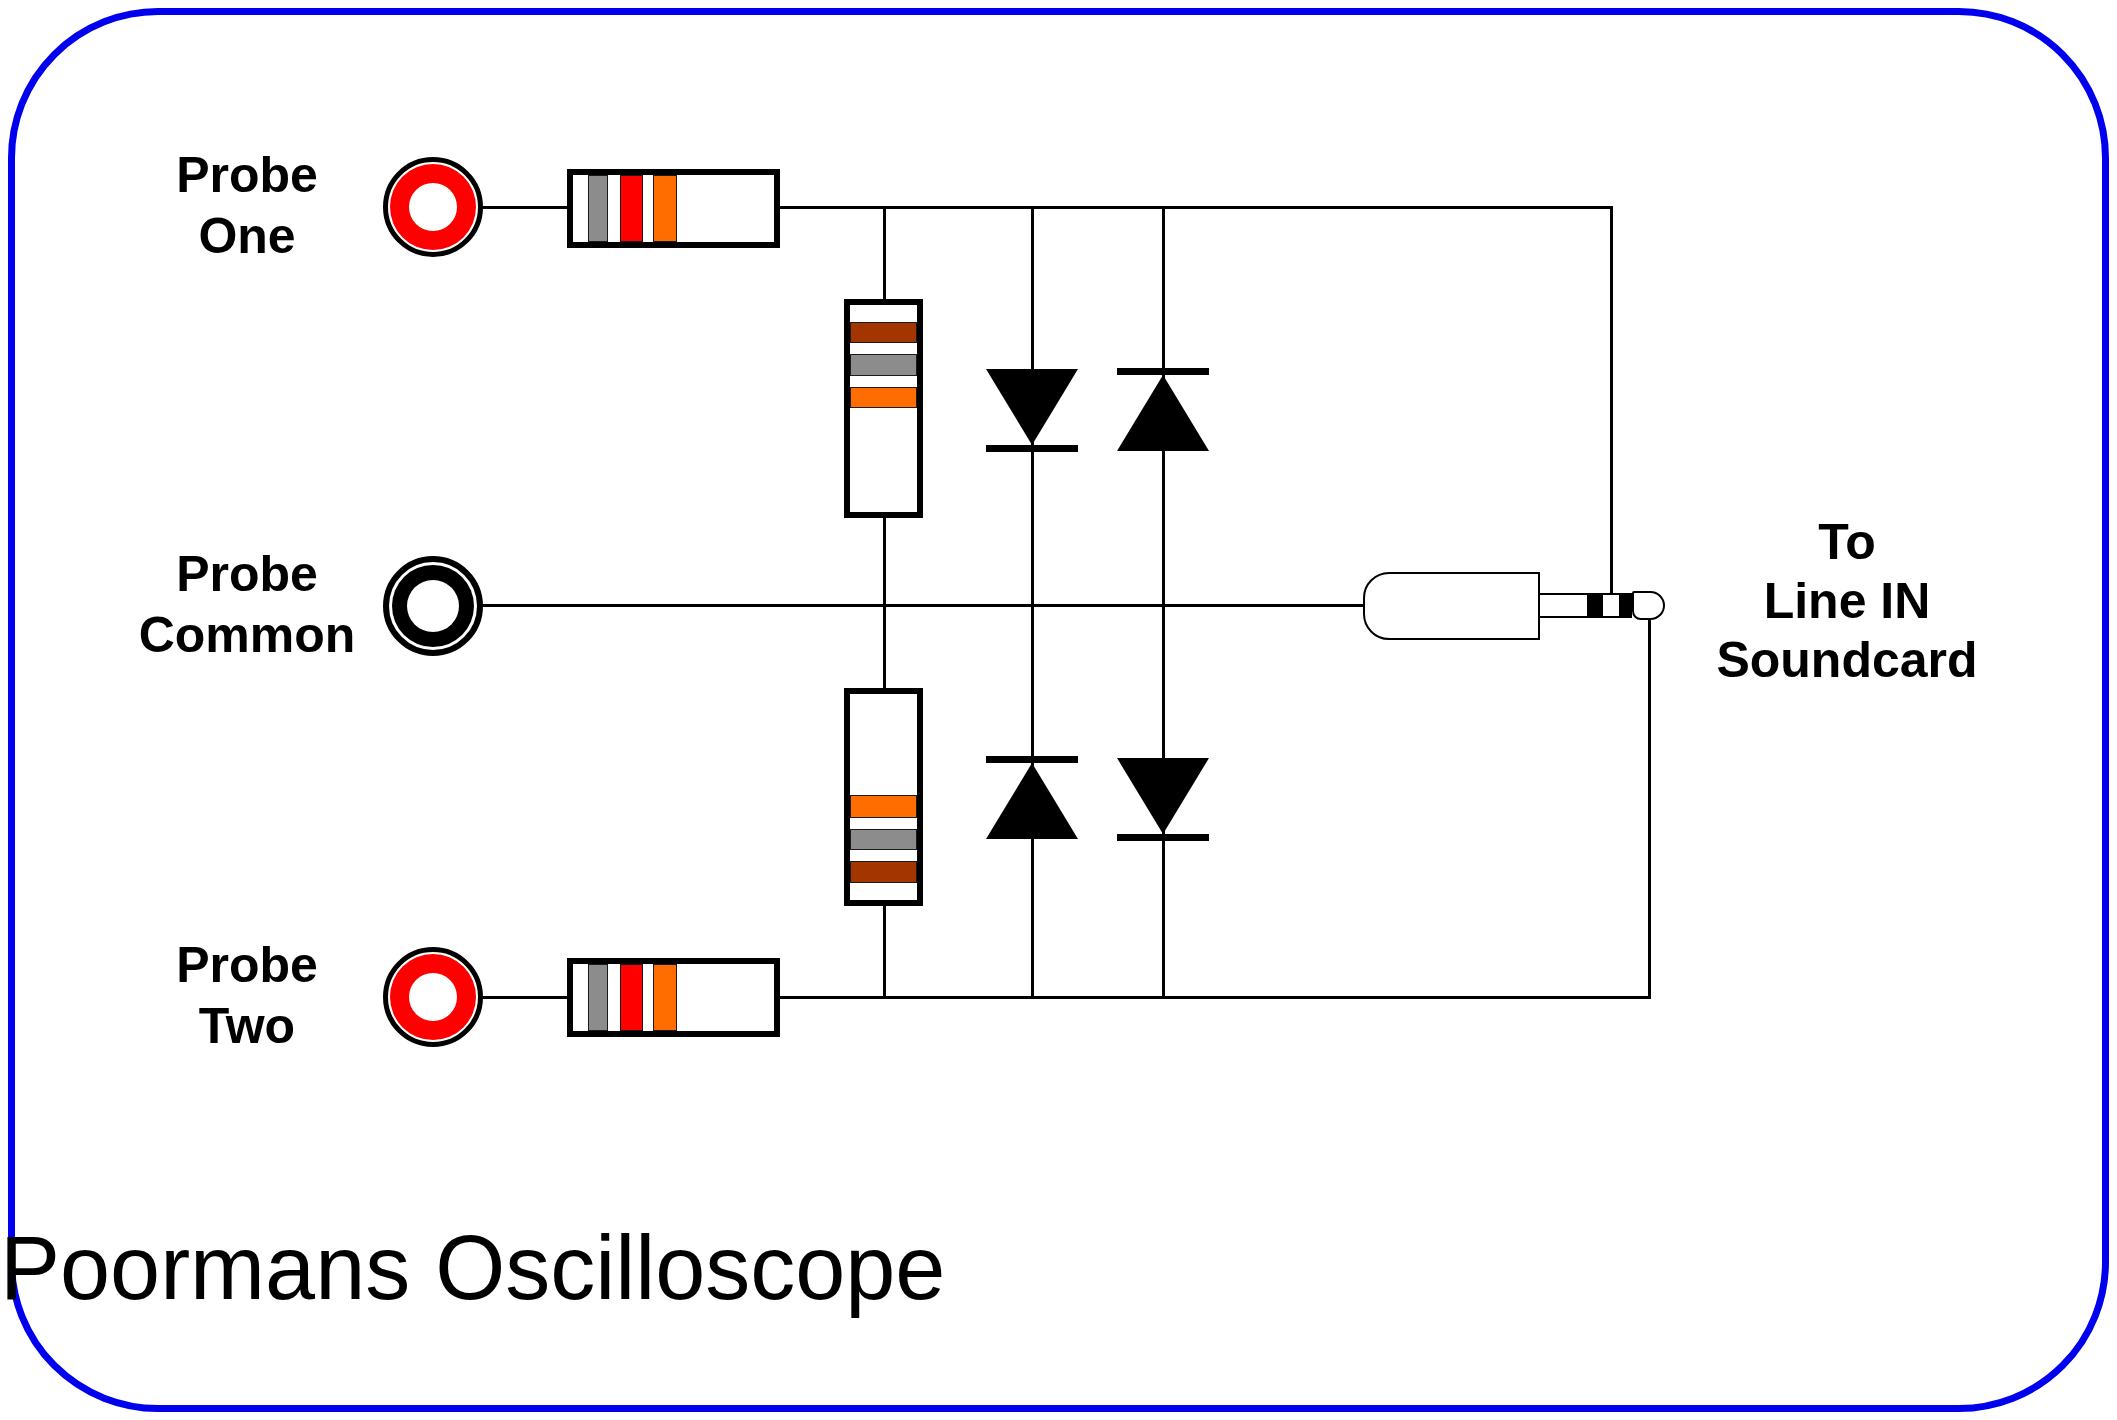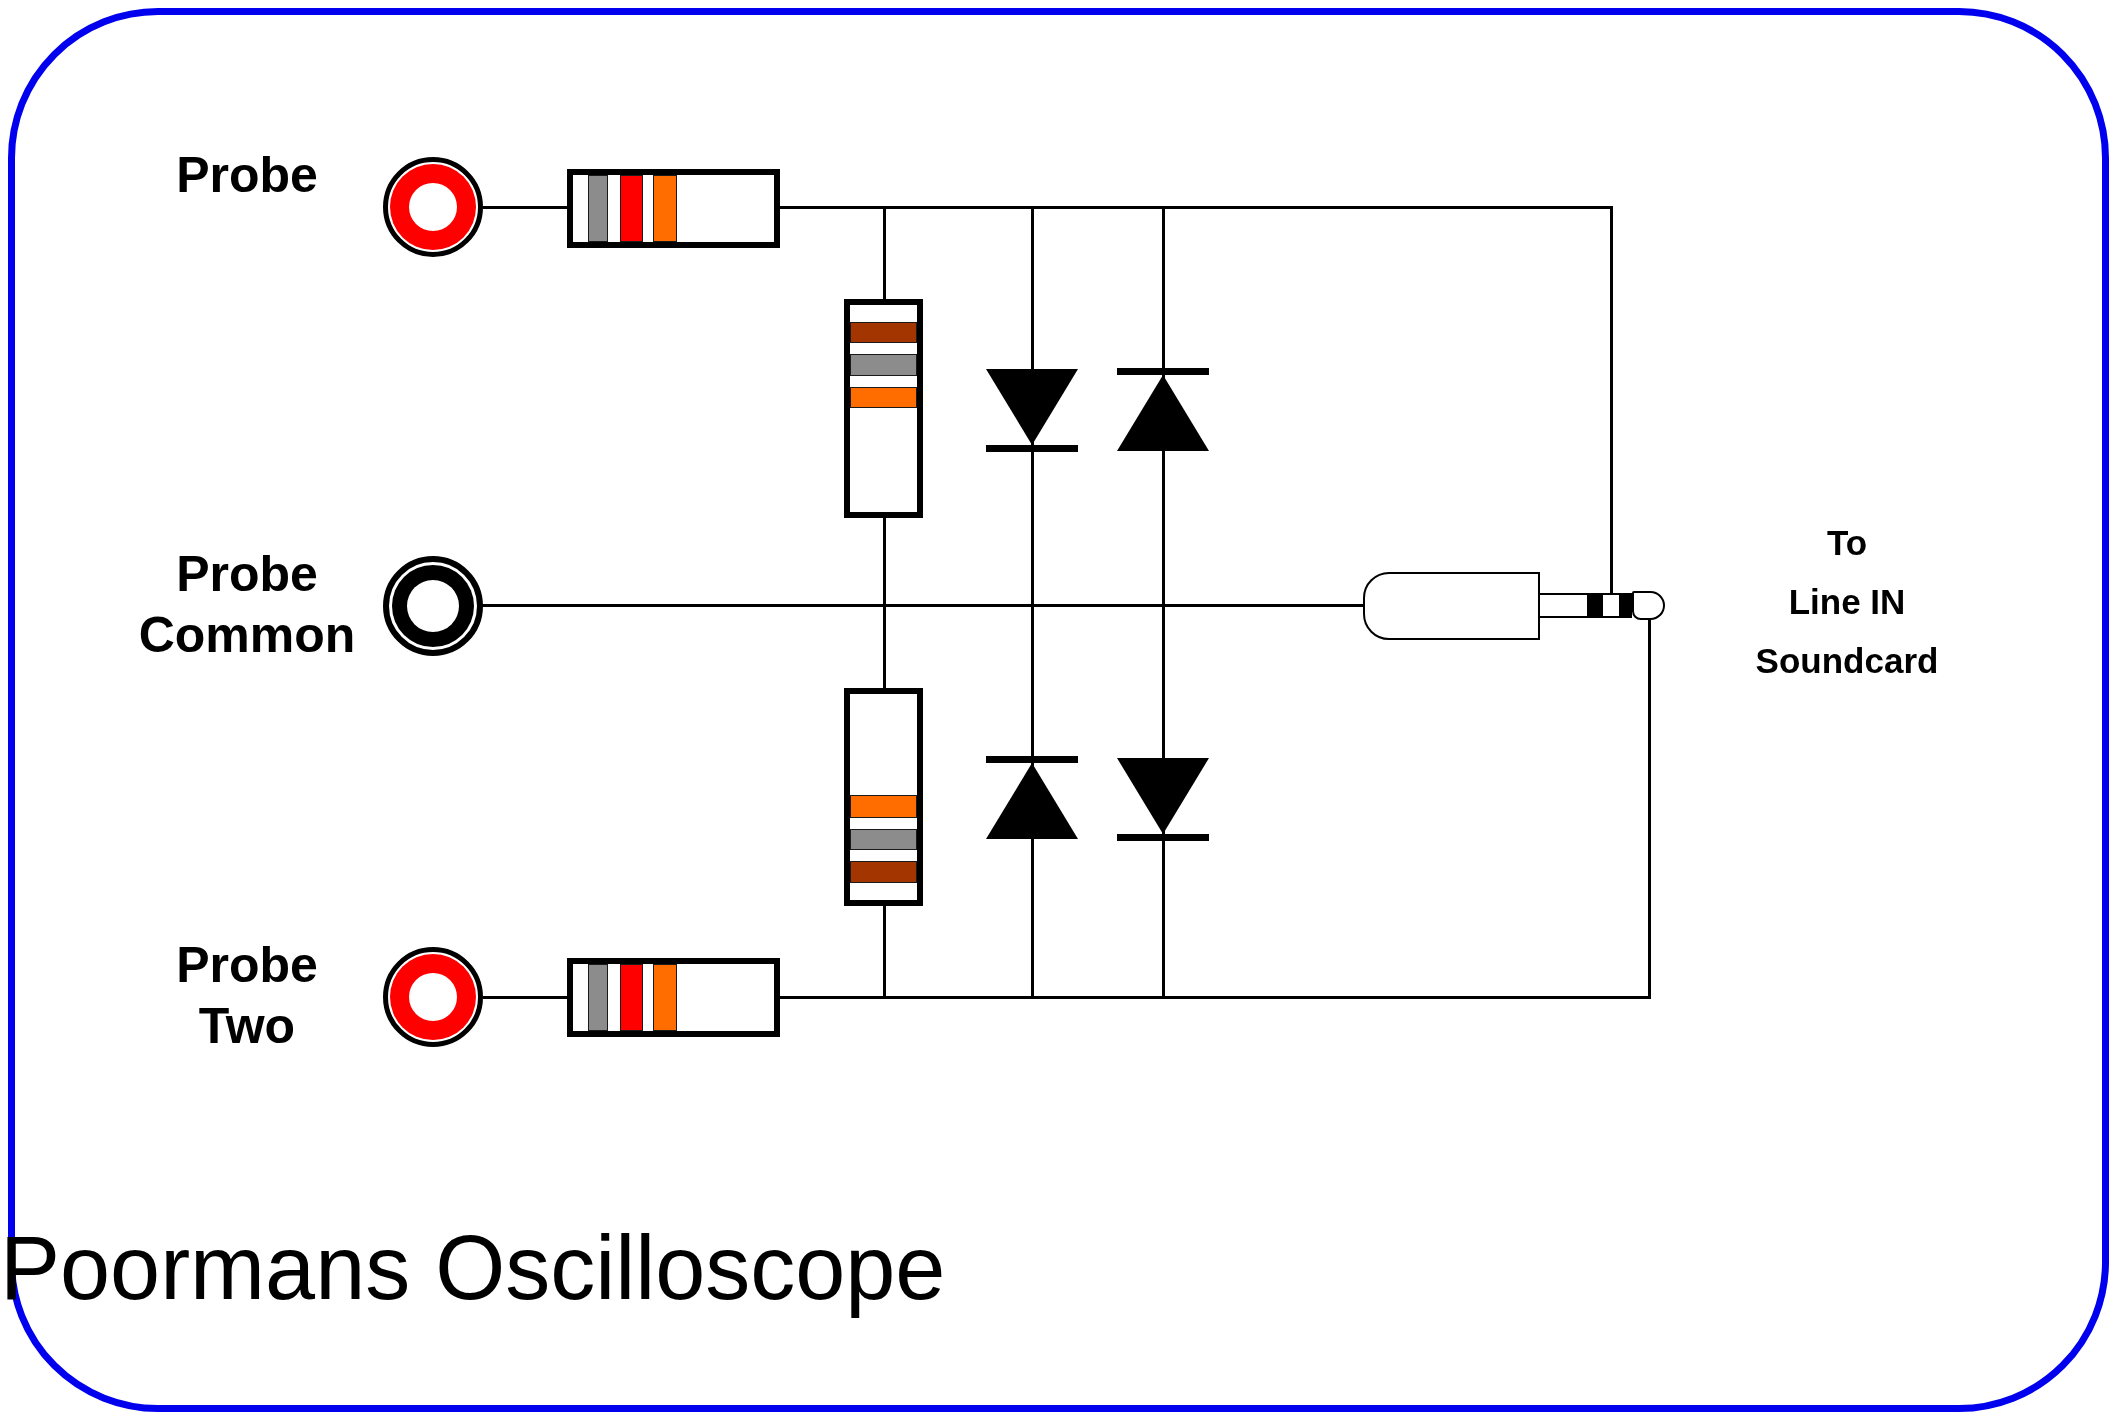--- a/index.html
+++ b/index.html
@@ -39,21 +39,21 @@
              background:#fff;border:2px solid #000;border-radius:26px 0 0 26px;box-sizing:border-box;}
   #jack-shaft{position:absolute;left:1540px;top:593px;width:92px;height:25px;
               background:#fff;border-top:2px solid #000;border-bottom:2px solid #000;box-sizing:border-box;}
   #jack-tip{position:absolute;left:1632px;top:591px;width:33px;height:29px;
             background:#fff;border:2px solid #000;border-radius:2px 15px 15px 9px;box-sizing:border-box;}
   .jack-band{position:absolute;top:593px;height:25px;background:#000;}
   
   .plabel{position:absolute;width:340px;text-align:center;
           font-weight:bold;font-size:50px;line-height:61px;color:#000;}
   .outlabel{position:absolute;width:400px;text-align:center;
-            font-weight:bold;font-size:35px;line-height:59px;color:#000;}
+            font-weight:bold;font-size:50px;line-height:59px;color:#000;}
   #title{position:absolute;left:0;top:1220px;width:2117px;text-align:left;
          font-size:90px;line-height:96px;color:#000;font-weight:normal;}
 </style>
 </head>
 <body>
 
 <div id="canvas">
 
   <div id="frame" style="border-color: rgb(0, 0, 238);"></div>
 
@@ -120,20 +120,21 @@
   <div class="dbar" style="left:1117px;top:834px;"></div>
 
   <div id="jack-body"></div>
   <div id="jack-shaft"></div>
   <div class="jack-band" style="left:1587px;width:16px;"></div>
   <div class="jack-band" style="left:1619px;width:13px;"></div>
   <div id="jack-tip"></div>
 
   <div class="plabel" style="left:77px;top:145px;">
     <div>Probe</div>
+    <div>One</div>
   </div>
 
   <div class="plabel" style="left:77px;top:544px;">
     <div>Probe</div>
     <div>Common</div>
   </div>
 
   <div class="plabel" style="left:77px;top:935px;">
     <div>Probe</div>
     <div>Two</div>

